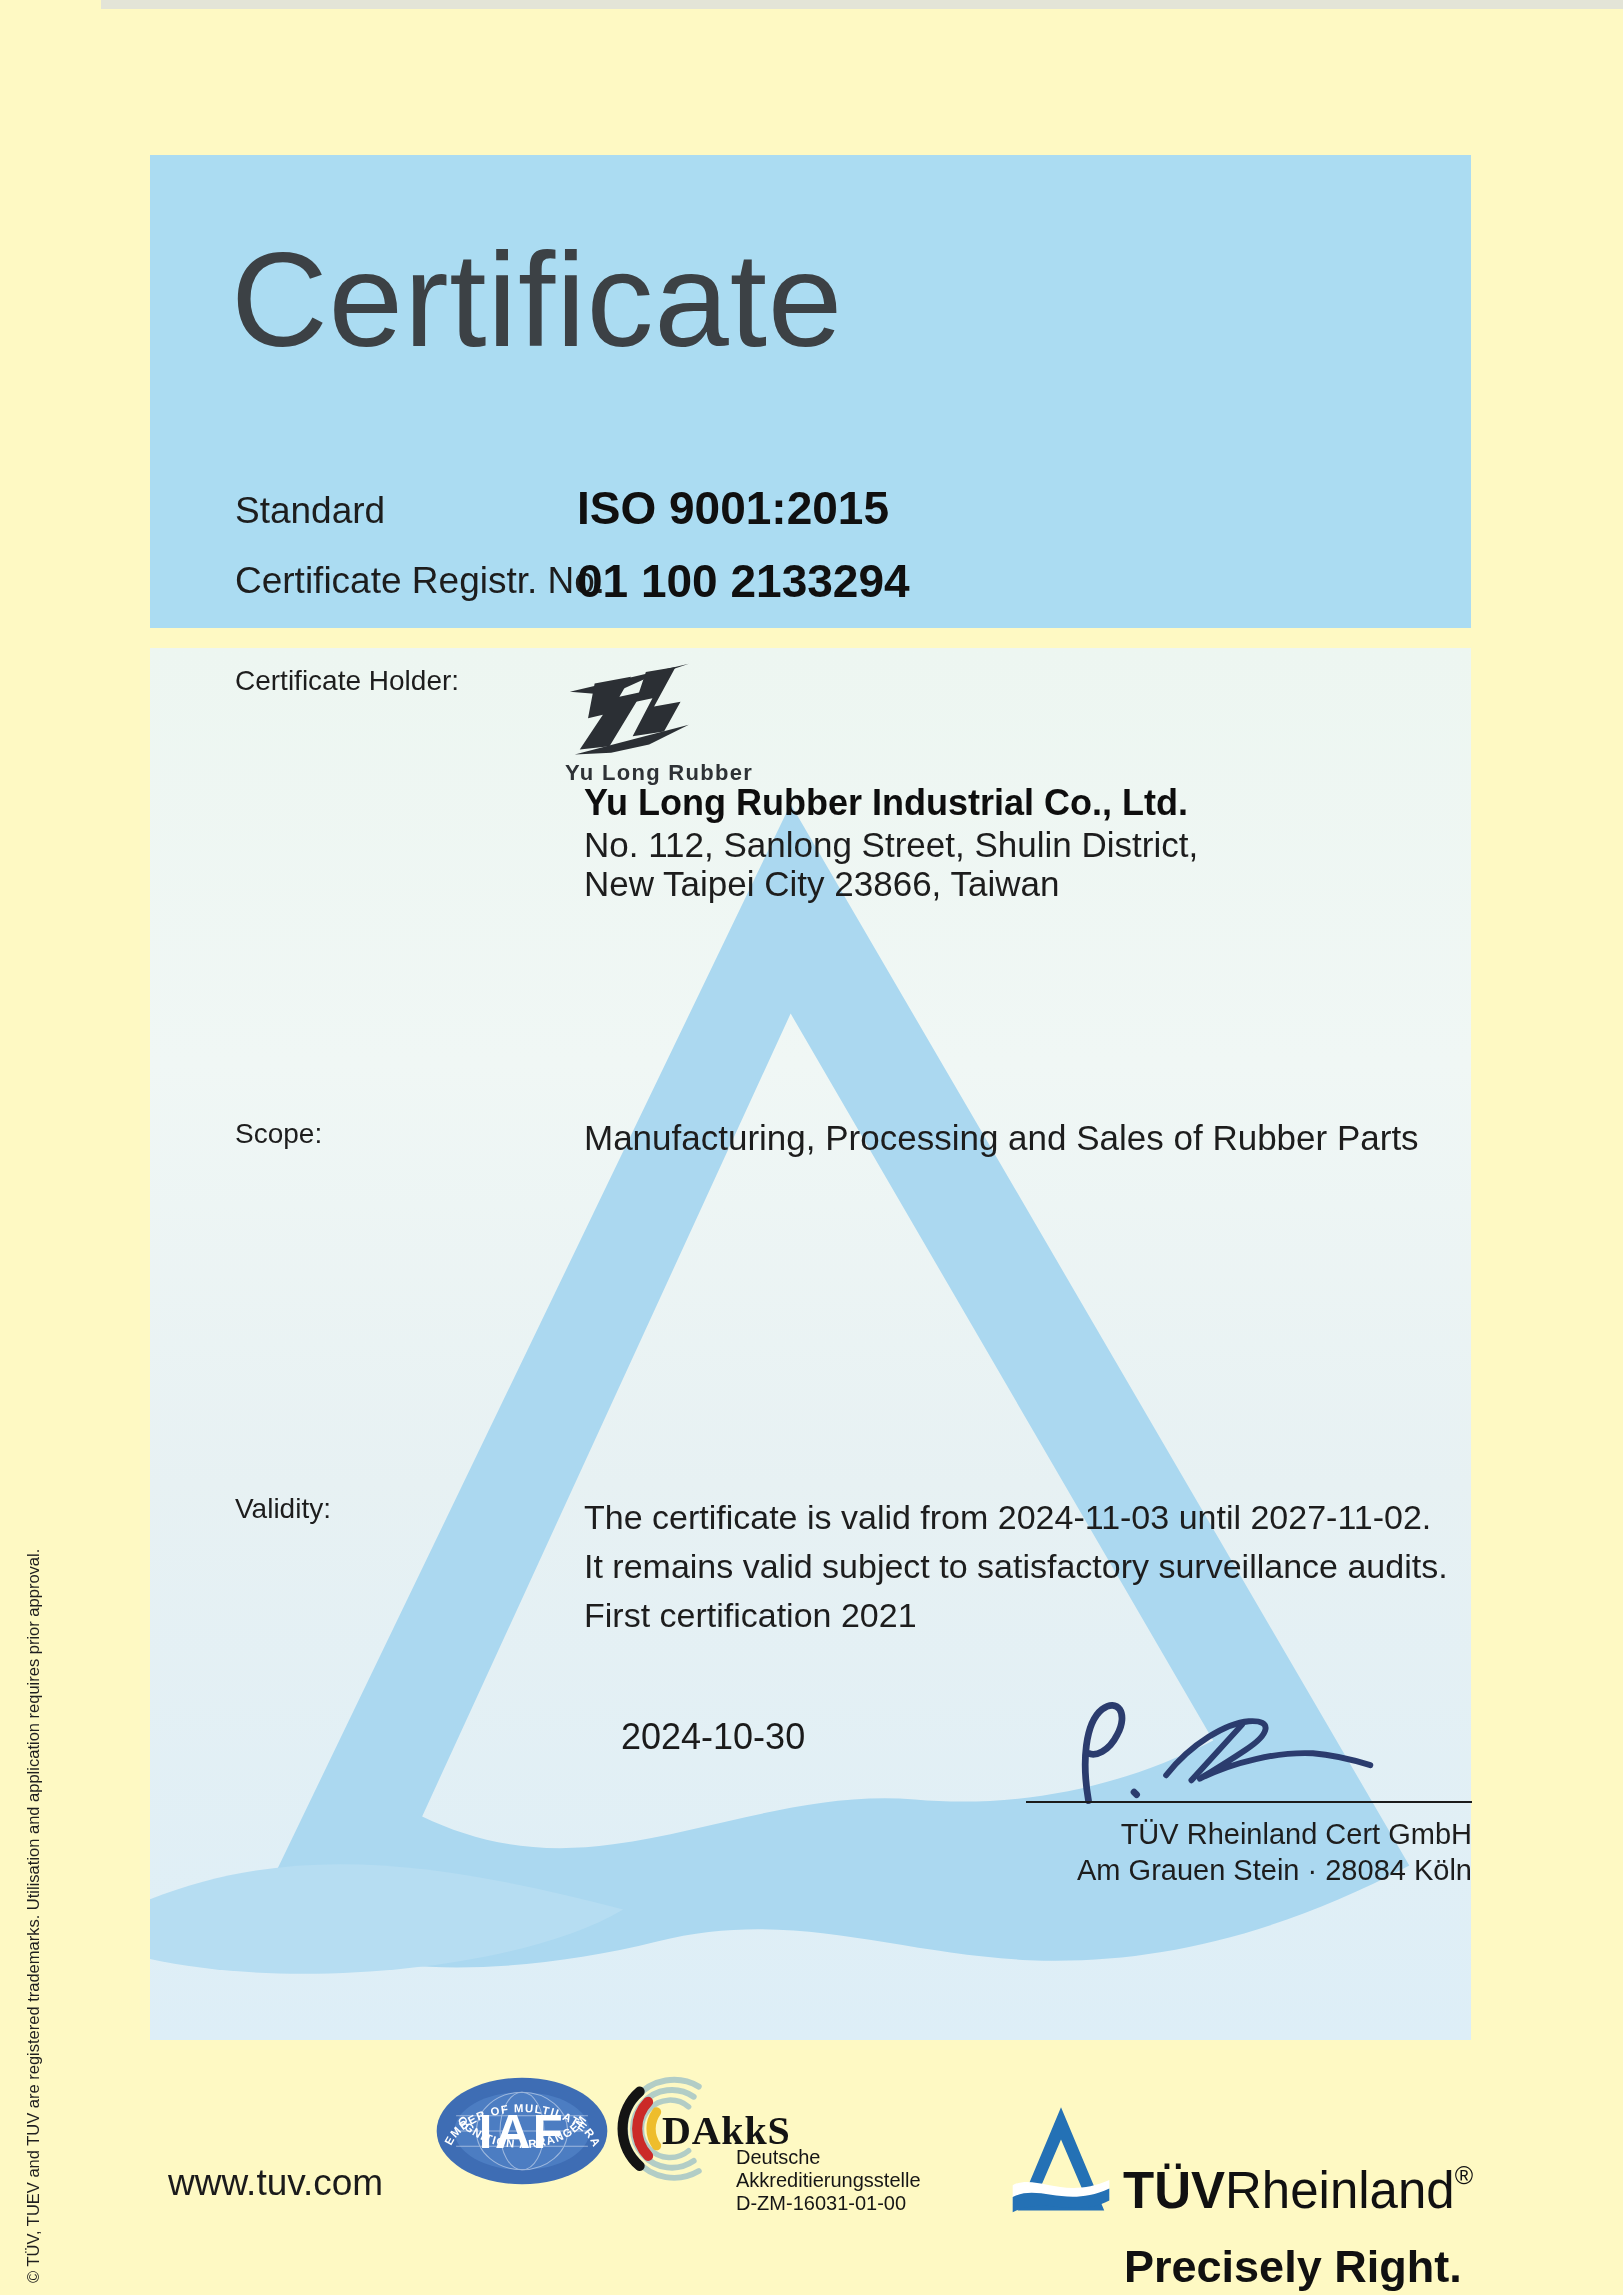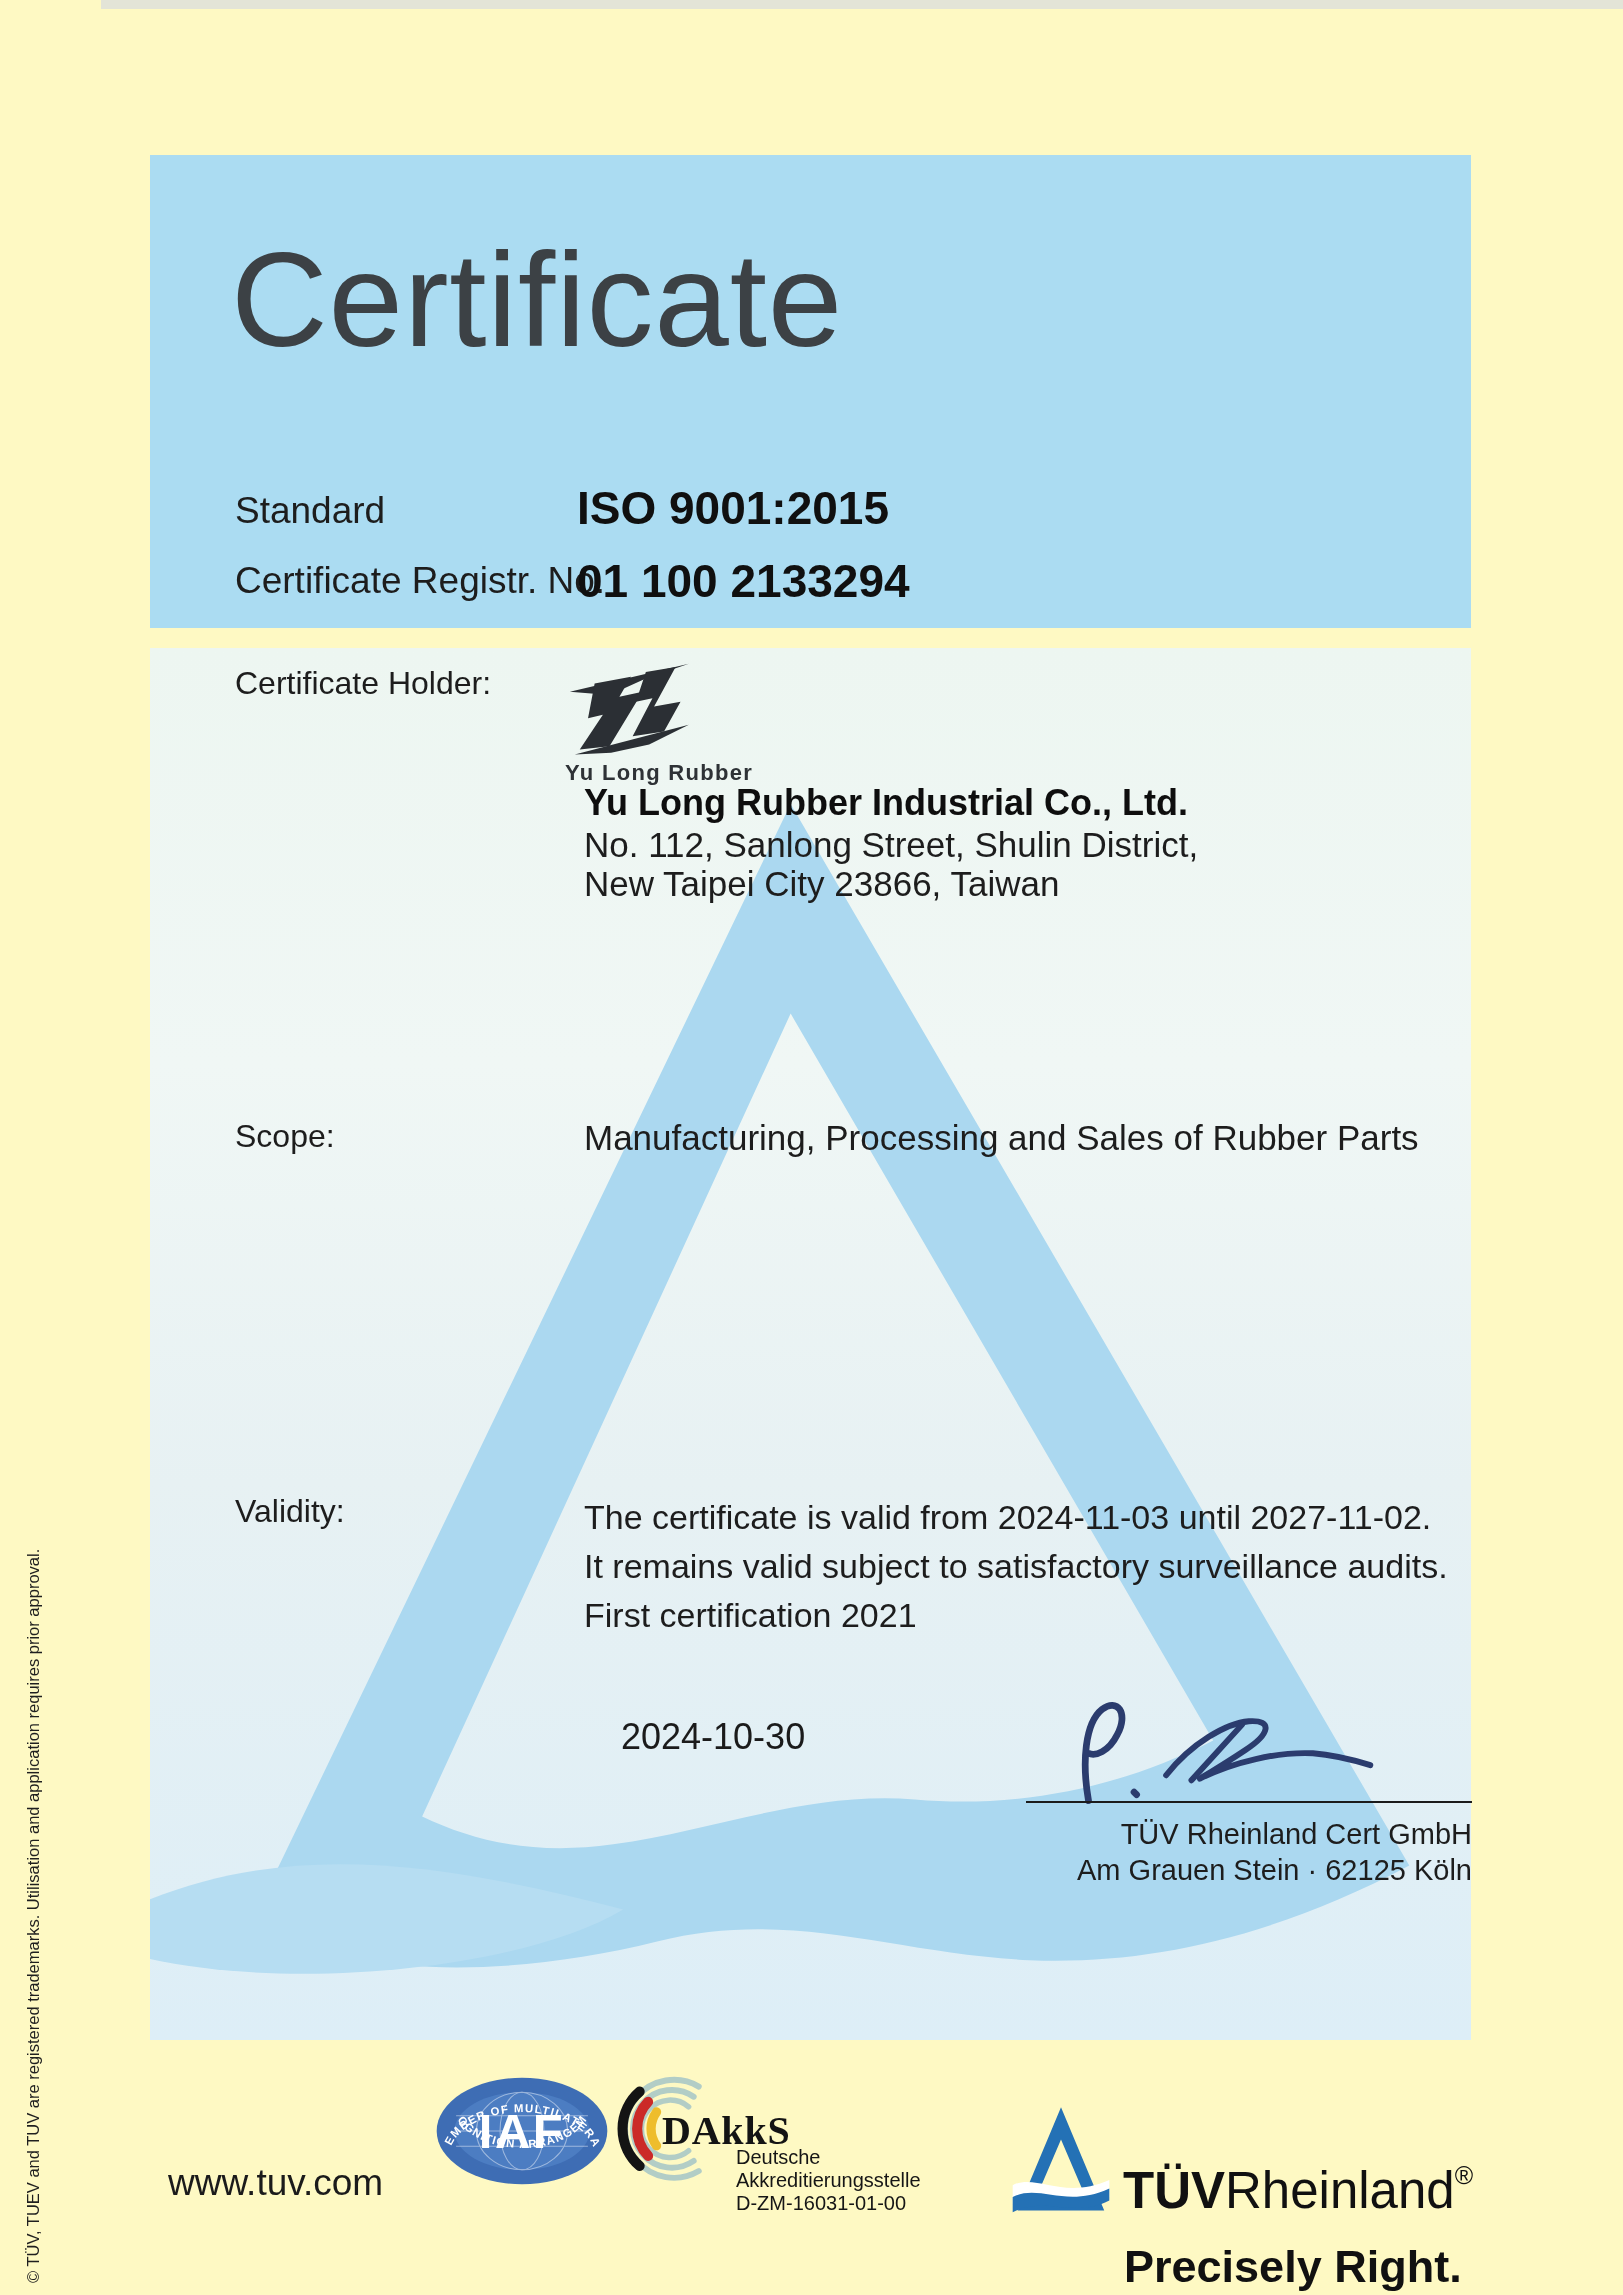--- a/index.html
+++ b/index.html
@@ -26,21 +26,21 @@
   .std-value { left:427px; top:326px; }
   .reg-label { left:85px; top:405px; }
   .reg-value { left:427px; top:399px; }
 
   
   .body-block {
     left:150px; top:648px; width:1321px; height:1392px;
     background: linear-gradient(180deg, #edf6f1 0%, #f0f7f5 30%, #e7f1f3 60%, #ddeef7 100%);
   }
   .watermark { left:0; top:0; width:1321px; height:1392px; }
-  .body-label { font-size:32px; color:#1d1d1d; }
+  .body-label { font-size:28px; color:#1d1d1d; }
   .body-text  { font-size:34px; color:#1d1d1d; line-height:49px; }
   .holder-label { left:85px; top:17px; }
   .yl-logo { left:415px; top:13.5px; width:127px; height:95px; }
   .yl-caption { left:415px; top:112px; font-size:22px; font-weight:600; letter-spacing:1.3px; color:#2e3236; }
   .company { left:434px; top:134px; font-size:36px; font-weight:bold; color:#0e0e0e; }
   .addr1 { left:434px; top:177px; font-size:35px; color:#1d1d1d; }
   .addr2 { left:434px; top:216px; font-size:35px; color:#1d1d1d; }
   .scope-label { left:85px; top:470px; }
   .scope-value { left:434px; top:470px; font-size:35px; color:#1d1d1d; }
   .proof { left:434px; top:729px; }
@@ -139,21 +139,21 @@
       <g fill="none" stroke="#2b3c6e" stroke-linecap="round" stroke-linejoin="round">
         <path stroke-width="8" d="M30,118 C22,72 26,26 46,10 C64,-4 78,14 64,40 C54,60 38,66 30,62"></path>
         <path stroke-width="8" d="M84,108 L87,111"></path>
         <path stroke-width="7" d="M122,88 C152,50 194,26 220,24 C250,22 244,40 216,58 C192,74 172,86 162,92 C202,72 254,60 296,62 C322,64 344,70 364,76"></path>
         <path stroke-width="7" d="M212,28 L152,94"></path>
       </g>
     </svg>
     <div class="abs sig-line"></div>
 
     <div class="abs org-line org1">TÜV Rheinland Cert GmbH</div>
-    <div class="abs org-line org2">Am Grauen Stein · 62125 Köln</div>
+    <div class="abs org-line org2">Am Grauen Stein · 28084 Köln</div>
   </div>
 
   <div class="abs website">www.tuv.com</div>
 
   <svg class="abs iaf-svg" viewBox="0 0 206 132" aria-hidden="true">
     <defs>
       <path id="iafTop" d="M 20,82 A 86,52 0 0 1 186,82" fill="none"></path>
       <path id="iafBottom" d="M 26,52 A 82,52 0 0 0 180,52" fill="none"></path>
     </defs>
     <ellipse cx="103" cy="66" rx="101" ry="63" fill="#3e6db4"></ellipse>

